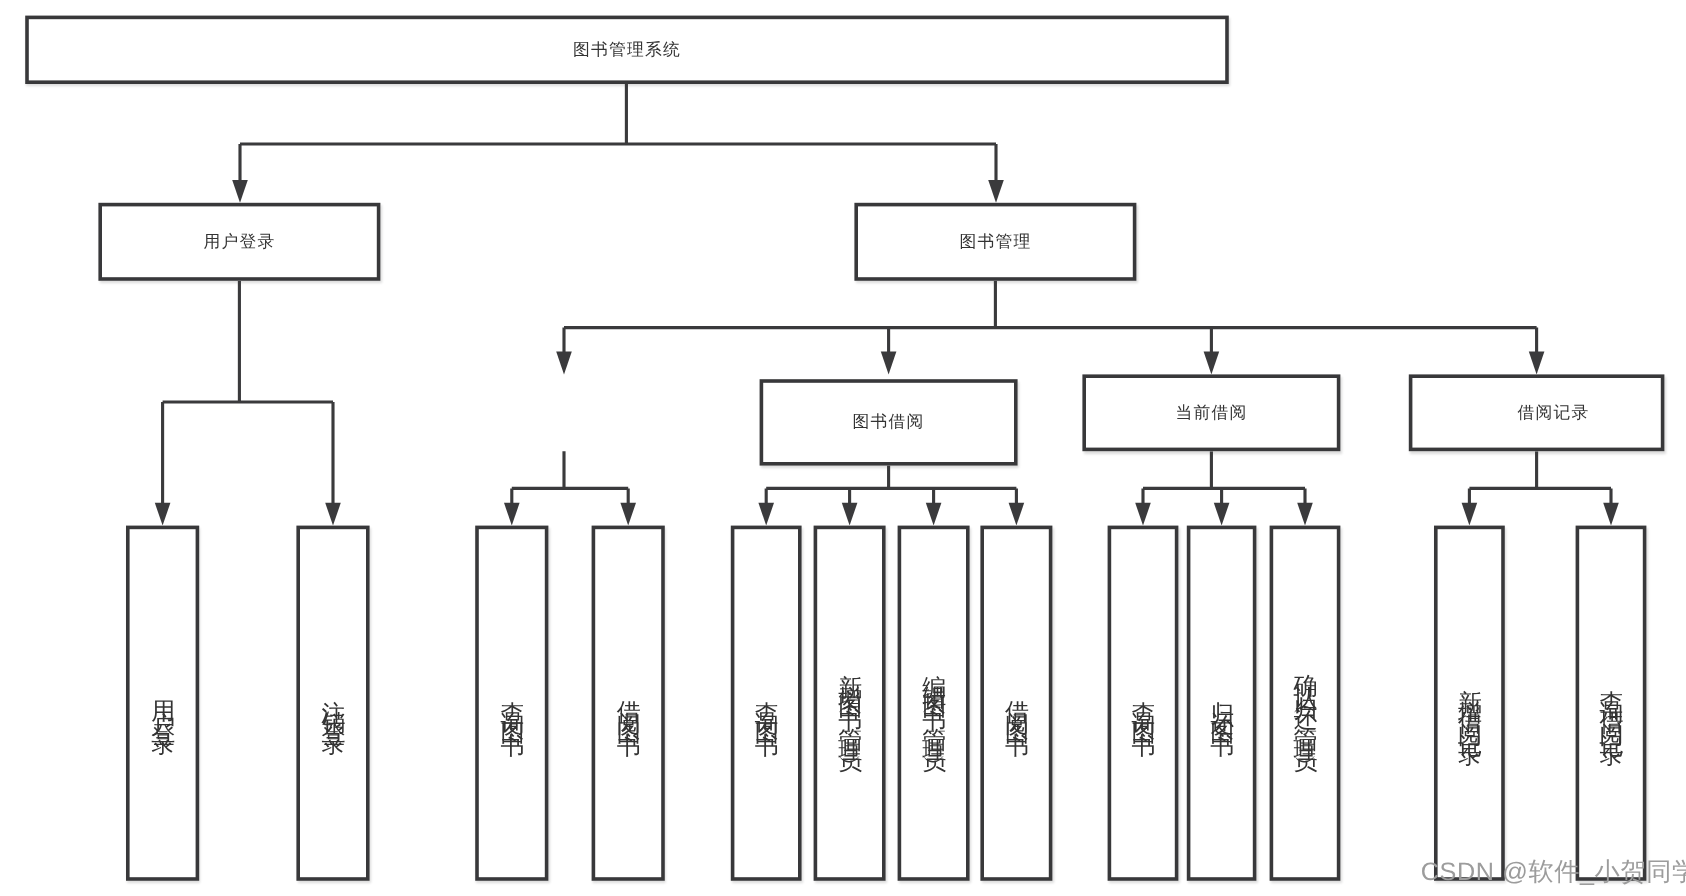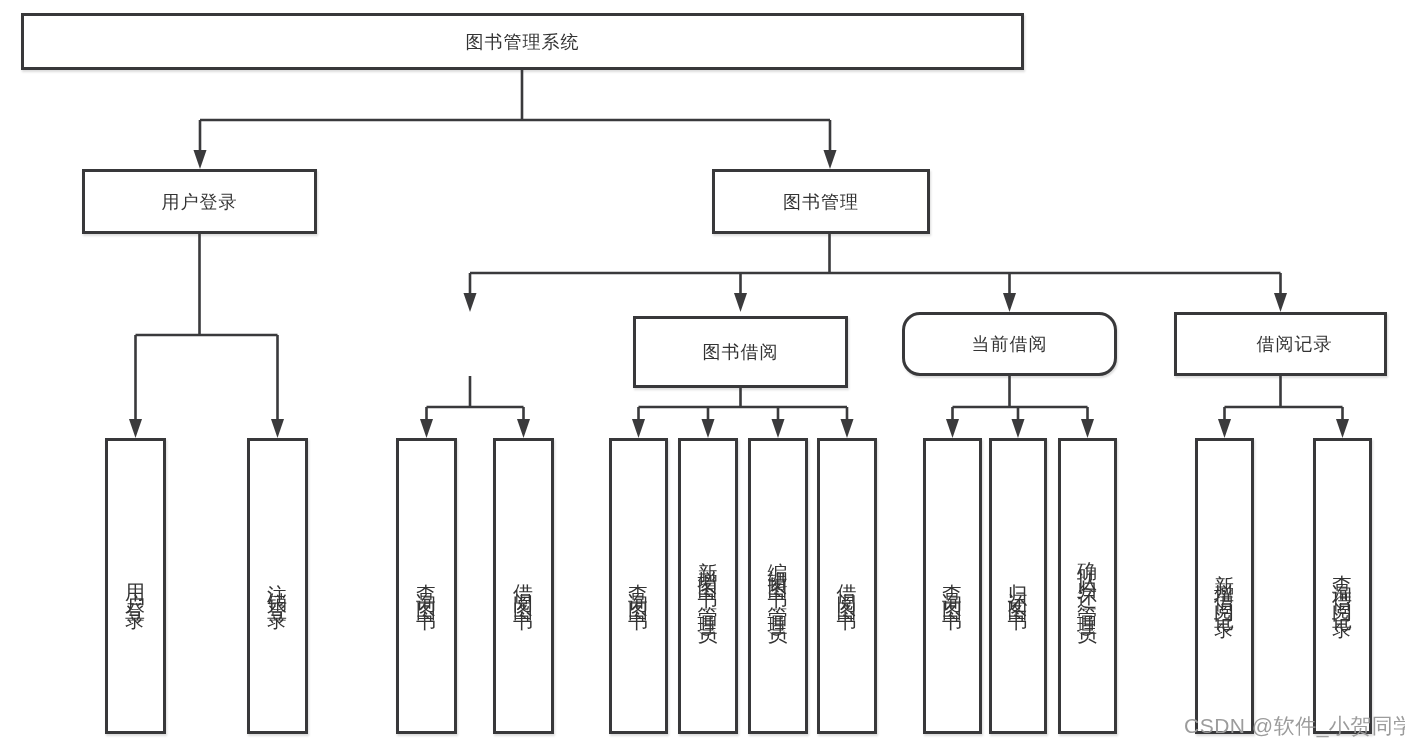--- a/index.html
+++ b/index.html
@@ -27,21 +27,21 @@
   }
   .box {
     position: absolute;
     box-sizing: border-box;
     background: #ffffff;
     border: 3px solid #38383a;
     display: flex;
     align-items: center;
     justify-content: center;
     color: #333333;
-    font-size: 18px;
+    font-size: 14px;
     letter-spacing: 1px;
     box-shadow: 1px 2px 2px rgba(60,60,60,0.18);
   }
   .vbox { font-size: 20px; }
   .vtext {
     writing-mode: vertical-lr;
     text-orientation: mixed;
     letter-spacing: 9px;
     line-height: 1;
     white-space: nowrap;
@@ -52,24 +52,24 @@
     top: 712px;
     color: #9c9c9c;
     font-size: 21px;
     letter-spacing: 0.5px;
     z-index: 5;
     white-space: nowrap;
   }
   
   #node-root   { left: 21px;  top: 13px;  width: 1003px; height: 57px; }
   #node-l2a    { left: 82px;  top: 169px; width: 235px;  height: 65px; }
-  #node-l2b    { left: 712px; top: 169px; width: 218px;  height: 65px; }
+  #node-l2b    { left: 712px; top: 169px; width: 235px;  height: 65px; }
   #node-l3a    { left: 363px;  top: 312px; width: 214px; height: 64px; }
   #node-l3b    { left: 633px;  top: 316px; width: 215px; height: 72px; }
-  #node-l3c    { left: 902px;  top: 312px; width: 215px; height: 64px; border-radius: 18px; }
+  #node-l3c    { left: 902px;  top: 312px; width: 215px; height: 64px; }
   #node-l3d    { left: 1174px; top: 312px; width: 213px; height: 64px; padding-left: 28px; }
   .leaf { top: 438px; height: 296px; }
   #leaf-g1a { left: 105px;  width: 61px; }
   #leaf-g1b { left: 247px;  width: 61px; }
   #leaf-g2a { left: 396px;  width: 61px; }
   #leaf-g2b { left: 493px;  width: 61px; }
   #leaf-g3a { left: 609px;  width: 59px; }
   #leaf-g3b { left: 678px;  width: 60px; }
   #leaf-g3c { left: 748px;  width: 60px; }
   #leaf-g3d { left: 817px;  width: 60px; }

